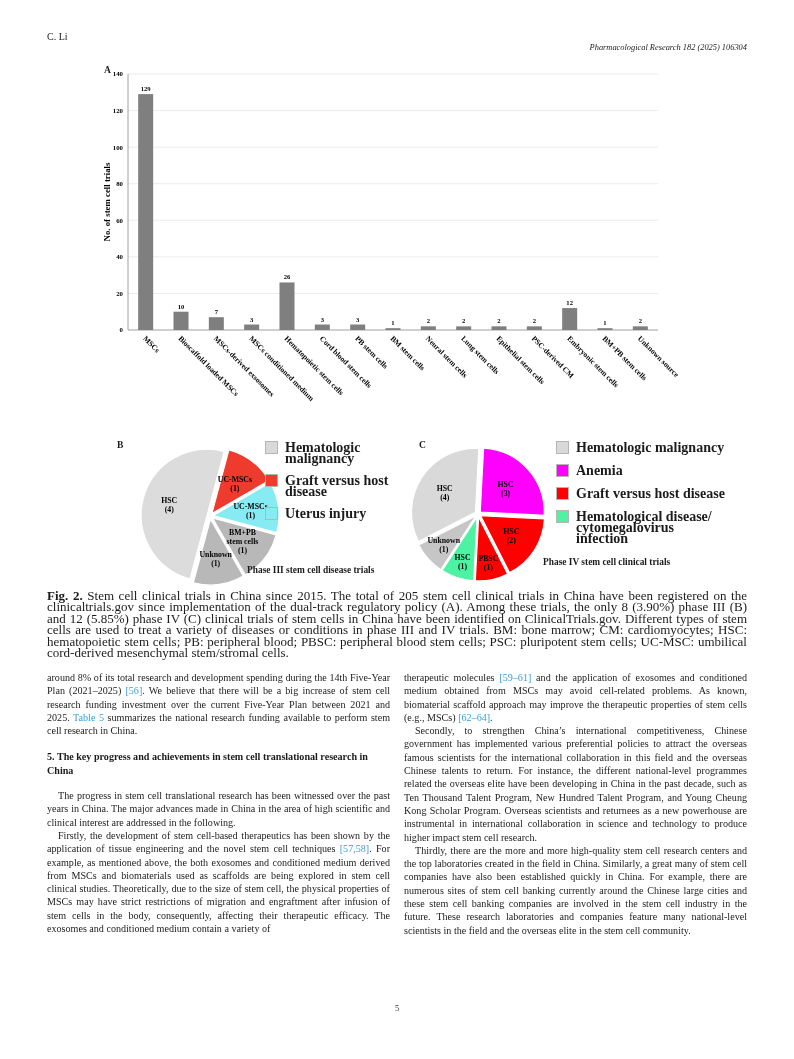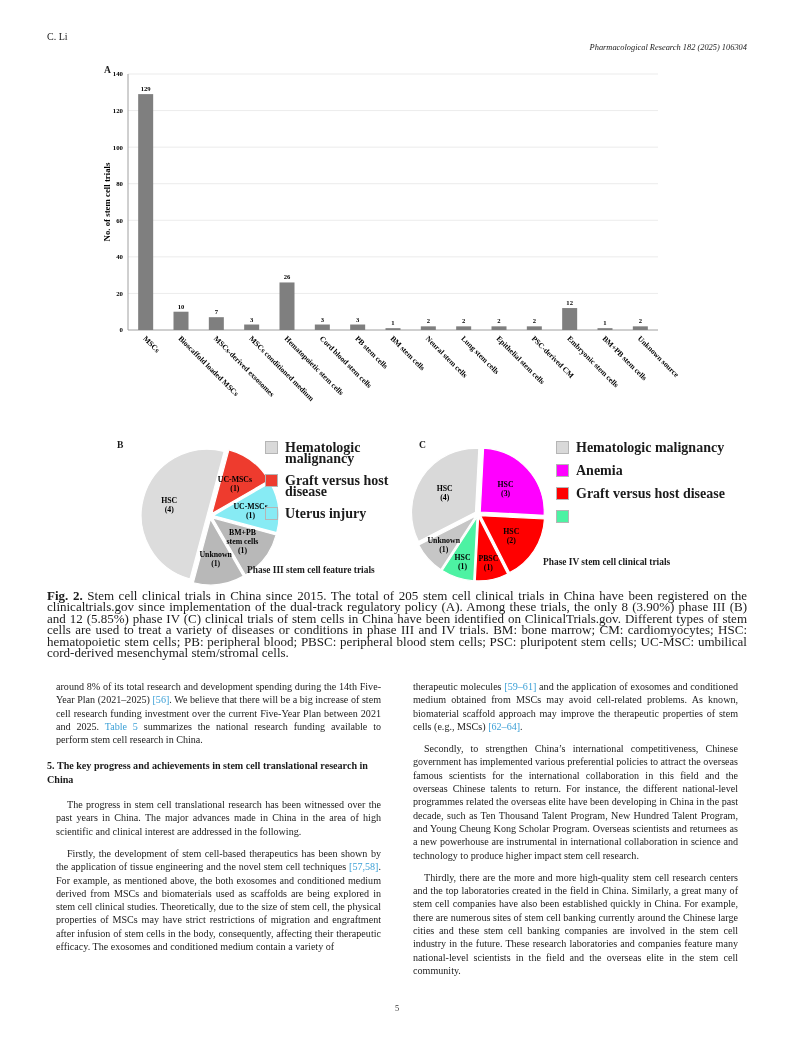--- a/index.html
+++ b/index.html
@@ -24,21 +24,21 @@
   .legend-label{font-weight:bold;font-size:14px;line-height:11px;padding-top:1px;}
   .pie-title{position:absolute;font-weight:bold;font-size:9.4px;}
   #title-b{left:247px;top:565px;}
   #title-c{left:543px;top:557px;}
   
   .caption{position:absolute;left:47px;top:590px;width:700px;font-size:13px;line-height:11.4px;text-align:justify;}
   .caption .fig-label{font-weight:bold;}
   
   .body-cols{position:absolute;left:47px;top:671px;width:700px;display:flex;gap:14px;}
   .col{width:343px;font-size:10.1px;line-height:13.3px;text-align:justify;}
-  .col p{margin:9px;}
+  .col p{margin:0;}
   .col p.indent{text-indent:11px;}
   .col h2{font-size:10.1px;line-height:13.3px;font-weight:bold;margin:13px 0 12px 0;text-align:left;}
   .cite{color:#3a9fd6;}
   .page-num{position:absolute;left:0;right:0;top:1004px;text-align:center;font-size:8.4px;color:#333;}
   svg text{font-family:"Liberation Serif",serif;}
 </style>
 </head>
 <body>
 
 <div class="page">
@@ -139,21 +139,21 @@
       </div>
       <div class="legend-row">
         <span class="legend-swatch" style="background: rgb(238, 59, 46);"></span>
         <span class="legend-label">Graft versus host disease</span>
       </div>
       <div class="legend-row">
         <span class="legend-swatch" style="background: rgb(135, 235, 244);"></span>
         <span class="legend-label">Uterus injury</span>
       </div>
     </div>
-  <div class="pie-title" id="title-b">Phase III stem cell feature trials</div>
+  <div class="pie-title" id="title-b">Phase III stem cell disease trials</div>
 
   <div class="panel-label" id="label-c">C</div>
   <div id="pie-c"><svg width="170" height="170">
         <path d="M 87.22943447643219 82.99260818092343 L 90.57893567598059 19.0803179566307 A 64 64 0 0 1 151.1417247007249 86.34210938047181 Z" fill="#ff00ff" stroke="#ffffff" stroke-width="1.2"></path>
         <path d="M 87.51601170383627 86.63391710504509 L 151.428301928129 89.98341830459347 A 64 64 0 0 1 116.57140368716726 143.6583346531006 Z" fill="#ff0000" stroke="#ffffff" stroke-width="1.2"></path>
         <path d="M 85.62373507245327 87.93444280220142 L 114.67912705578426 144.95886035025694 A 64 64 0 0 1 82.27423387290489 151.84673302649412 Z" fill="#ff0000" stroke="#ffffff" stroke-width="1.2"></path>
         <path d="M 84.07294901687516 87.85316954888546 L 80.72344781732677 151.76545977317818 A 64 64 0 0 1 49.21605077591342 141.5280858973926 Z" fill="#4df2a3" stroke="#ffffff" stroke-width="1.2"></path>
         <path d="M 82.77056552356783 87.00739181907657 L 47.913667282606085 140.68230816758373 A 64 64 0 0 1 25.74614797551228 116.06278380240758 Z" fill="#c6c6c6" stroke="#ffffff" stroke-width="1.2"></path>
         <path d="M 82.48398829616373 83.36608289495491 L 25.459570748108188 112.42147487828592 A 64 64 0 0 1 85.83348949571214 19.453792670662196 Z" fill="#d9d9d9" stroke="#ffffff" stroke-width="1.2"></path>
         <text x="112.58553592172088" y="58.36187189195918" text-anchor="middle" font-size="7.8" font-weight="bold" fill="#000000">HSC</text>
@@ -177,20 +177,21 @@
       <div class="legend-row">
         <span class="legend-swatch" style="background: rgb(255, 0, 255);"></span>
         <span class="legend-label">Anemia</span>
       </div>
       <div class="legend-row">
         <span class="legend-swatch" style="background: rgb(255, 0, 0);"></span>
         <span class="legend-label">Graft versus host disease</span>
       </div>
       <div class="legend-row">
         <span class="legend-swatch" style="background: rgb(77, 242, 163);"></span>
+        <span class="legend-label">Hematological disease/ cytomegalovirus infection</span>
       </div>
     </div>
   <div class="pie-title" id="title-c">Phase IV stem cell clinical trials</div>
 
   <div class="caption">
     <span class="fig-label">Fig. 2.</span><span> Stem cell clinical trials in China since 2015. The total of 205 stem cell clinical trials in China have been registered on the clinicaltrials.gov since implementation of the dual-track regulatory policy (A). Among these trials, the only 8 (3.90%) phase III (B) and 12 (5.85%) phase IV (C) clinical trials of stem cells in China have been identified on ClinicalTrials.gov. Different types of stem cells are used to treat a variety of diseases or conditions in phase III and IV trials. BM: bone marrow; CM: cardiomyocytes; HSC: hematopoietic stem cells; PB: peripheral blood; PBSC: peripheral blood stem cells; PSC: pluripotent stem cells; UC-MSC: umbilical cord-derived mesenchymal stem/stromal cells.</span>
   </div>
 
   <div class="body-cols">
     <div class="col" id="col-left">

